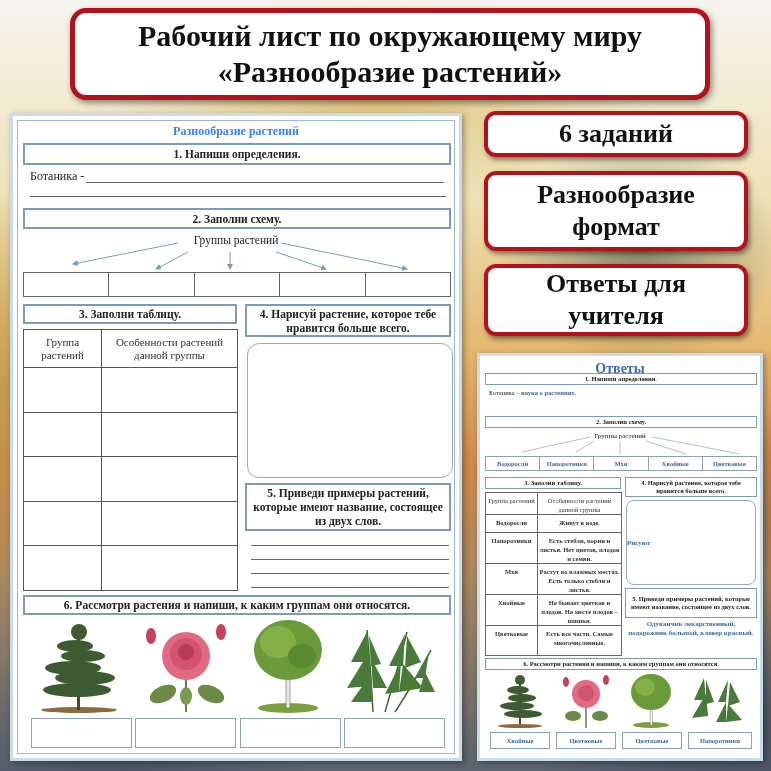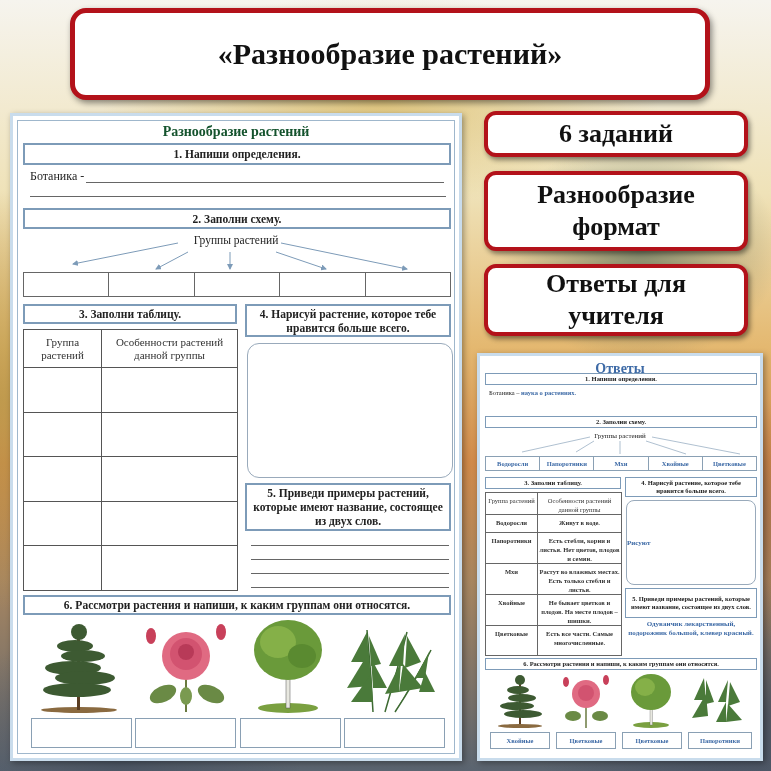--- a/index.html
+++ b/index.html
@@ -57,39 +57,40 @@
 }
 .ans .hdr{font-size:6.5px;line-height:8px;border-width:1.5px;}
 .blue{color:#3d6aa6;font-weight:bold;}
 table.ta{position:absolute;border-collapse:collapse;}
 table.ta td{border:1px solid #666;font-size:6.5px;text-align:center;vertical-align:top;line-height:9px;padding:3px 1px 0 1px;color:#333;}
 </style>
 </head>
 <body>
 
 <div class="title-box">
+  <div>Рабочий лист по окружающему миру</div>
   <div>«Разнообразие растений»</div>
 </div>
 
 <div class="badge" style="top:111px;height:46px;text-align:center;">
   <div>6 заданий</div>
 </div>
 <div class="badge" style="top:171px;height:80px;">
   <div>Разнообразие</div>
   <div>формат</div>
 </div>
 <div class="badge" style="top:264px;height:72px;">
   <div>Ответы для</div>
   <div>учителя</div>
 </div>
 
 <div class="sheet">
   <div class="sheet-inner"></div>
 
-  <div class="abs" style="left:0;right:0;top:8px;text-align:center;font-weight:bold;font-size:14px;color:#14532d;">Разнообразие растений</div>
+  <div class="abs" style="left:0;right:0;top:8px;text-align:center;font-weight:bold;font-size:12px;color:#3b82f6;">Разнообразие растений</div>
 
   <div class="hdr" style="left:10px;top:27px;width:428px;height:22px;">1. Напиши определения.</div>
   <div class="abs" style="left:17px;top:53px;font-size:12px;color:#222;">Ботаника -</div>
   <div class="line" style="left:73px;top:66px;width:358px;"></div>
   <div class="line" style="left:17px;top:80px;width:416px;"></div>
 
   <div class="hdr" style="left:10px;top:92px;width:428px;height:21px;">2. Заполни схему.</div>
   <div class="abs" style="left:0;right:0;top:118px;text-align:center;font-size:11.5px;color:#222;">Группы растений</div>
   <svg class="abs" style="left:0;top:118px;" width="452" height="40">
     <defs>

